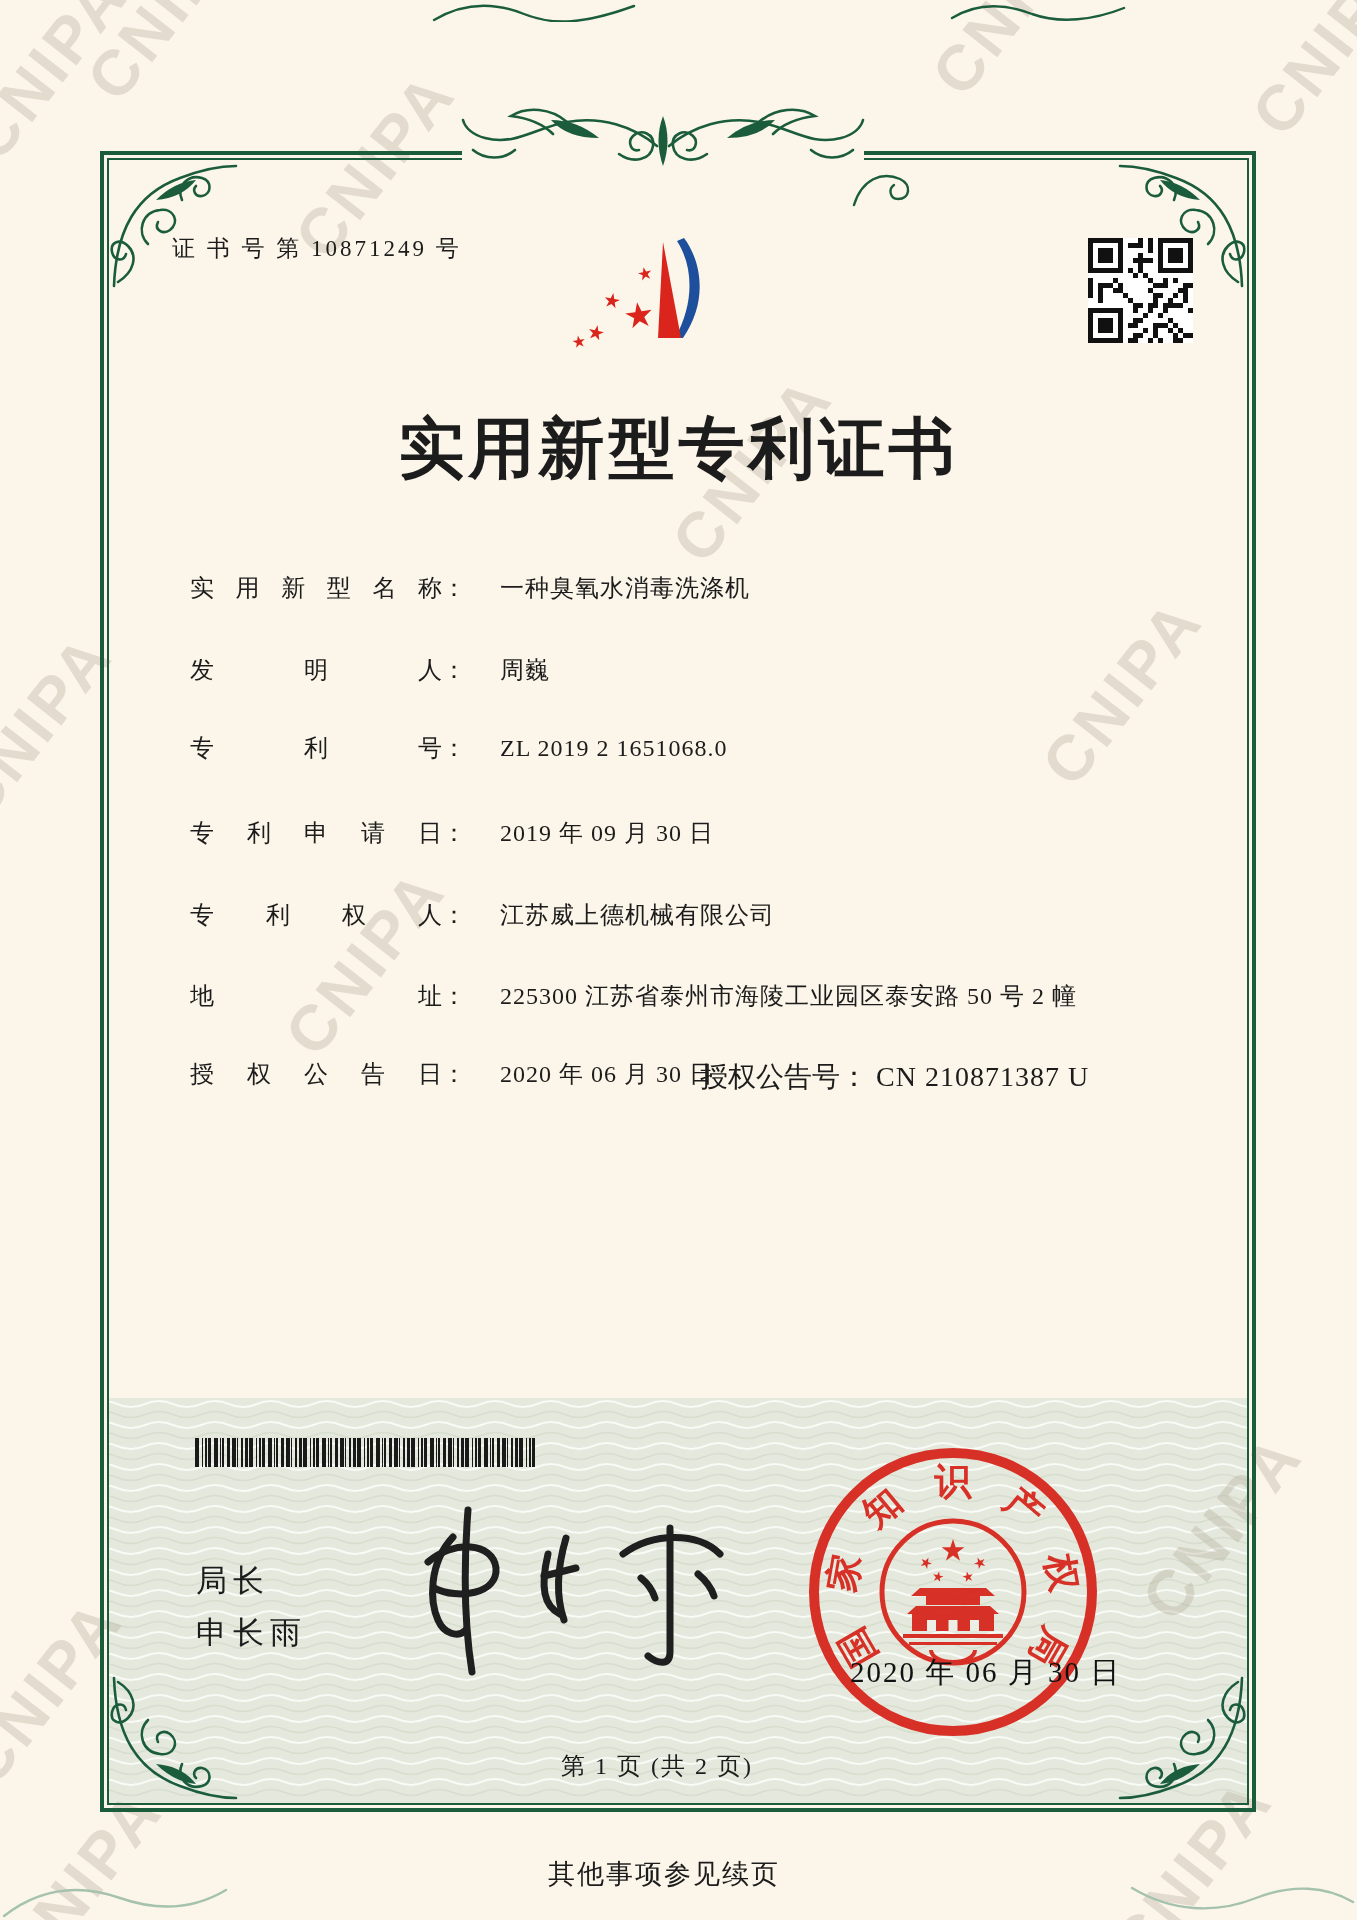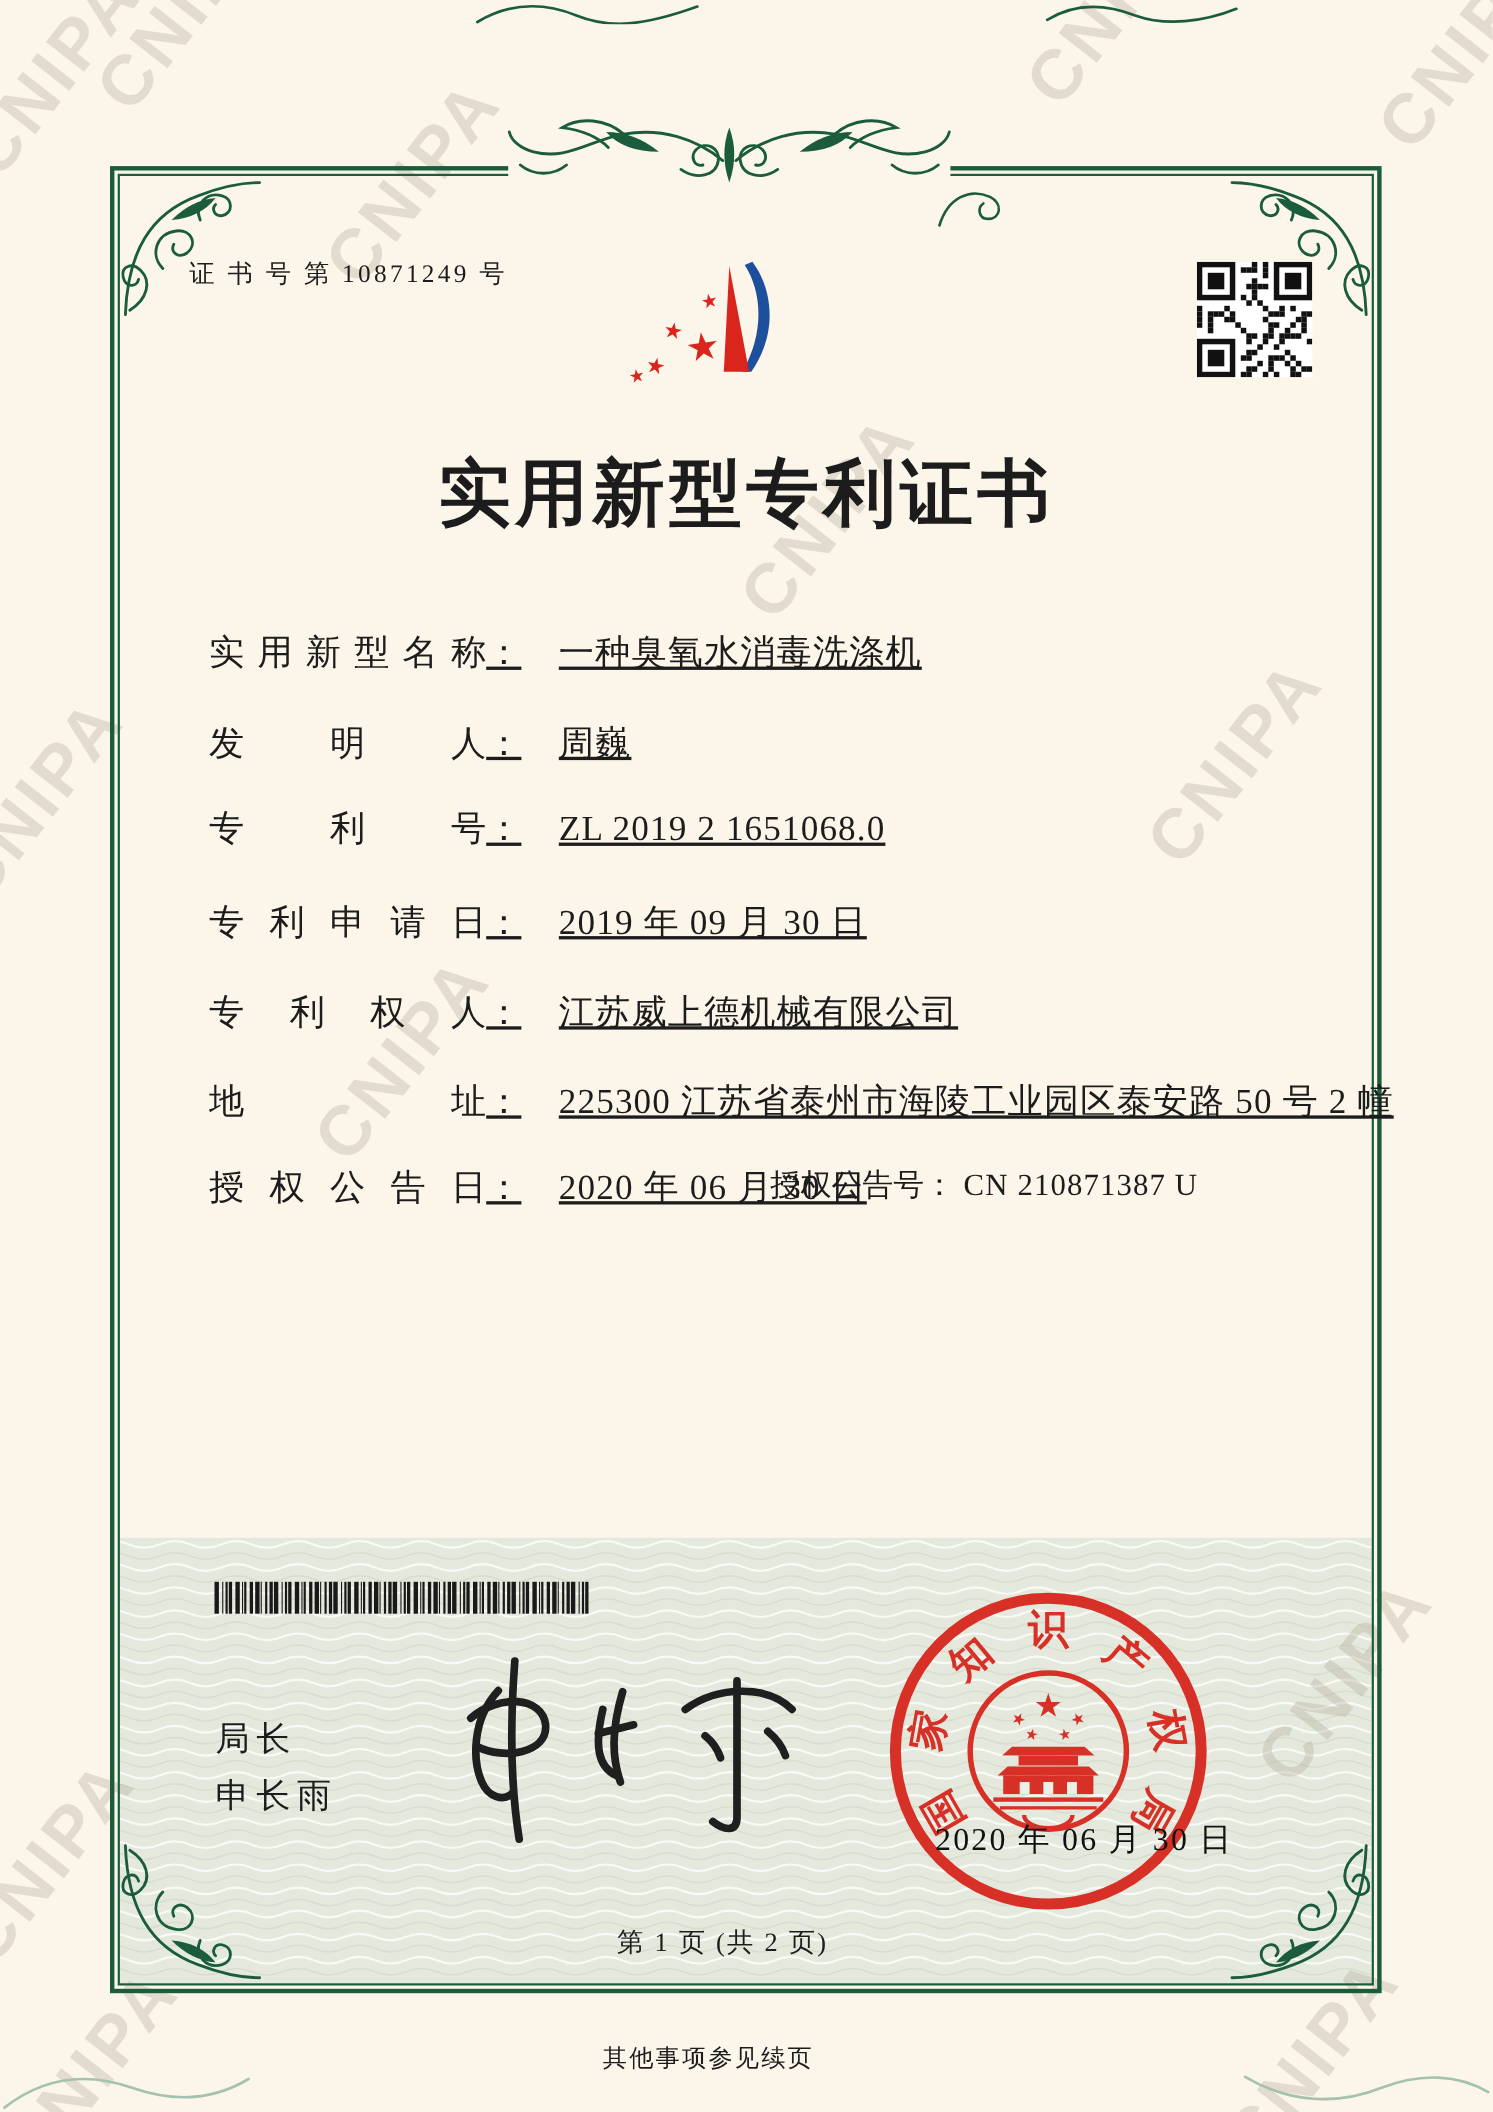--- a/index.html
+++ b/index.html
@@ -27,21 +27,21 @@
   .orn path.leaf{fill:var(--green);stroke:none;}
   .frag path{stroke:var(--green);stroke-width:2.4;fill:none;stroke-linecap:round;}
   .frag-lite path{stroke:#a4c2ad;stroke-width:2.4;fill:none;stroke-linecap:round;}
   
   .cert-no{left:172px;top:233px;font-size:23px;letter-spacing:3px;z-index:5;}
   .logo{left:553px;top:230px;width:160px;height:118px;z-index:5;}
   .qr{left:1088px;top:238px;width:105px;height:105px;z-index:5;background:#fff;}
   .title{left:0;right:0;top:404px;text-align:center;font-size:66px;font-weight:bold;
          letter-spacing:4px;z-index:5;}
   
-  .row{position:absolute;left:190px;font-size:32px;white-space:nowrap;z-index:5;text-decoration:underline;}
+  .row{position:absolute;left:190px;font-size:24px;white-space:nowrap;z-index:5;}
   .row .lbl{display:inline-block;width:252px;text-align:justify;text-align-last:justify;}
   .row .val{margin-left:34px;letter-spacing:1px;}
   .grant-b{position:absolute;left:700px;top:1058px;font-size:28px;white-space:nowrap;z-index:5;}
   .grant-b .val{margin-left:8px;letter-spacing:1px;}
   
   .paras{position:absolute;left:190px;top:1116px;width:1022px;font-size:27px;
          line-height:38.5px;text-align:justify;z-index:5;}
   .paras p{margin:0;text-indent:2em;}
   .paras p + p{margin-top:6px;}
   
@@ -57,21 +57,21 @@
   .signature{left:398px;top:1502px;width:330px;height:178px;z-index:5;}
   .signature path{stroke:#1f1f1f;stroke-width:7;fill:none;stroke-linecap:round;stroke-linejoin:round;}
   
   .seal{position:absolute;left:803px;top:1442px;width:300px;height:300px;z-index:6;opacity:.95;}
   .seal-chars span{position:absolute;left:50%;top:50%;color:var(--seal);
        font-size:37px;font-weight:bold;transform-origin:0 0;}
   .emblem{position:absolute;left:70px;top:70px;width:160px;height:160px;}
   .seal-date{position:absolute;left:850px;top:1653px;font-size:29px;letter-spacing:2px;
        color:#111;z-index:7;white-space:nowrap;}
   .page-num{position:absolute;left:561px;top:1750px;font-size:24px;letter-spacing:2px;z-index:5;}
-  .cont-note{position:absolute;left:548px;top:1856px;font-size:22px;letter-spacing:2px;z-index:5;}
+  .cont-note{position:absolute;left:548px;top:1856px;font-size:27px;letter-spacing:2px;z-index:5;}
 </style>
 </head>
 <body>
 
 <div class="wm" style="left:-60px;top:30px">CNIPA</div>
 <div class="wm" style="left:60px;top:-30px">CNIPA</div>
 <div class="wm" style="left:268px;top:128px">CNIPA</div>
 <div class="wm" style="left:905px;top:-35px">CNIPA</div>
 <div class="wm" style="left:1225px;top:5px">CNIPA</div>
 <div class="wm" style="left:645px;top:432px">CNIPA</div>

